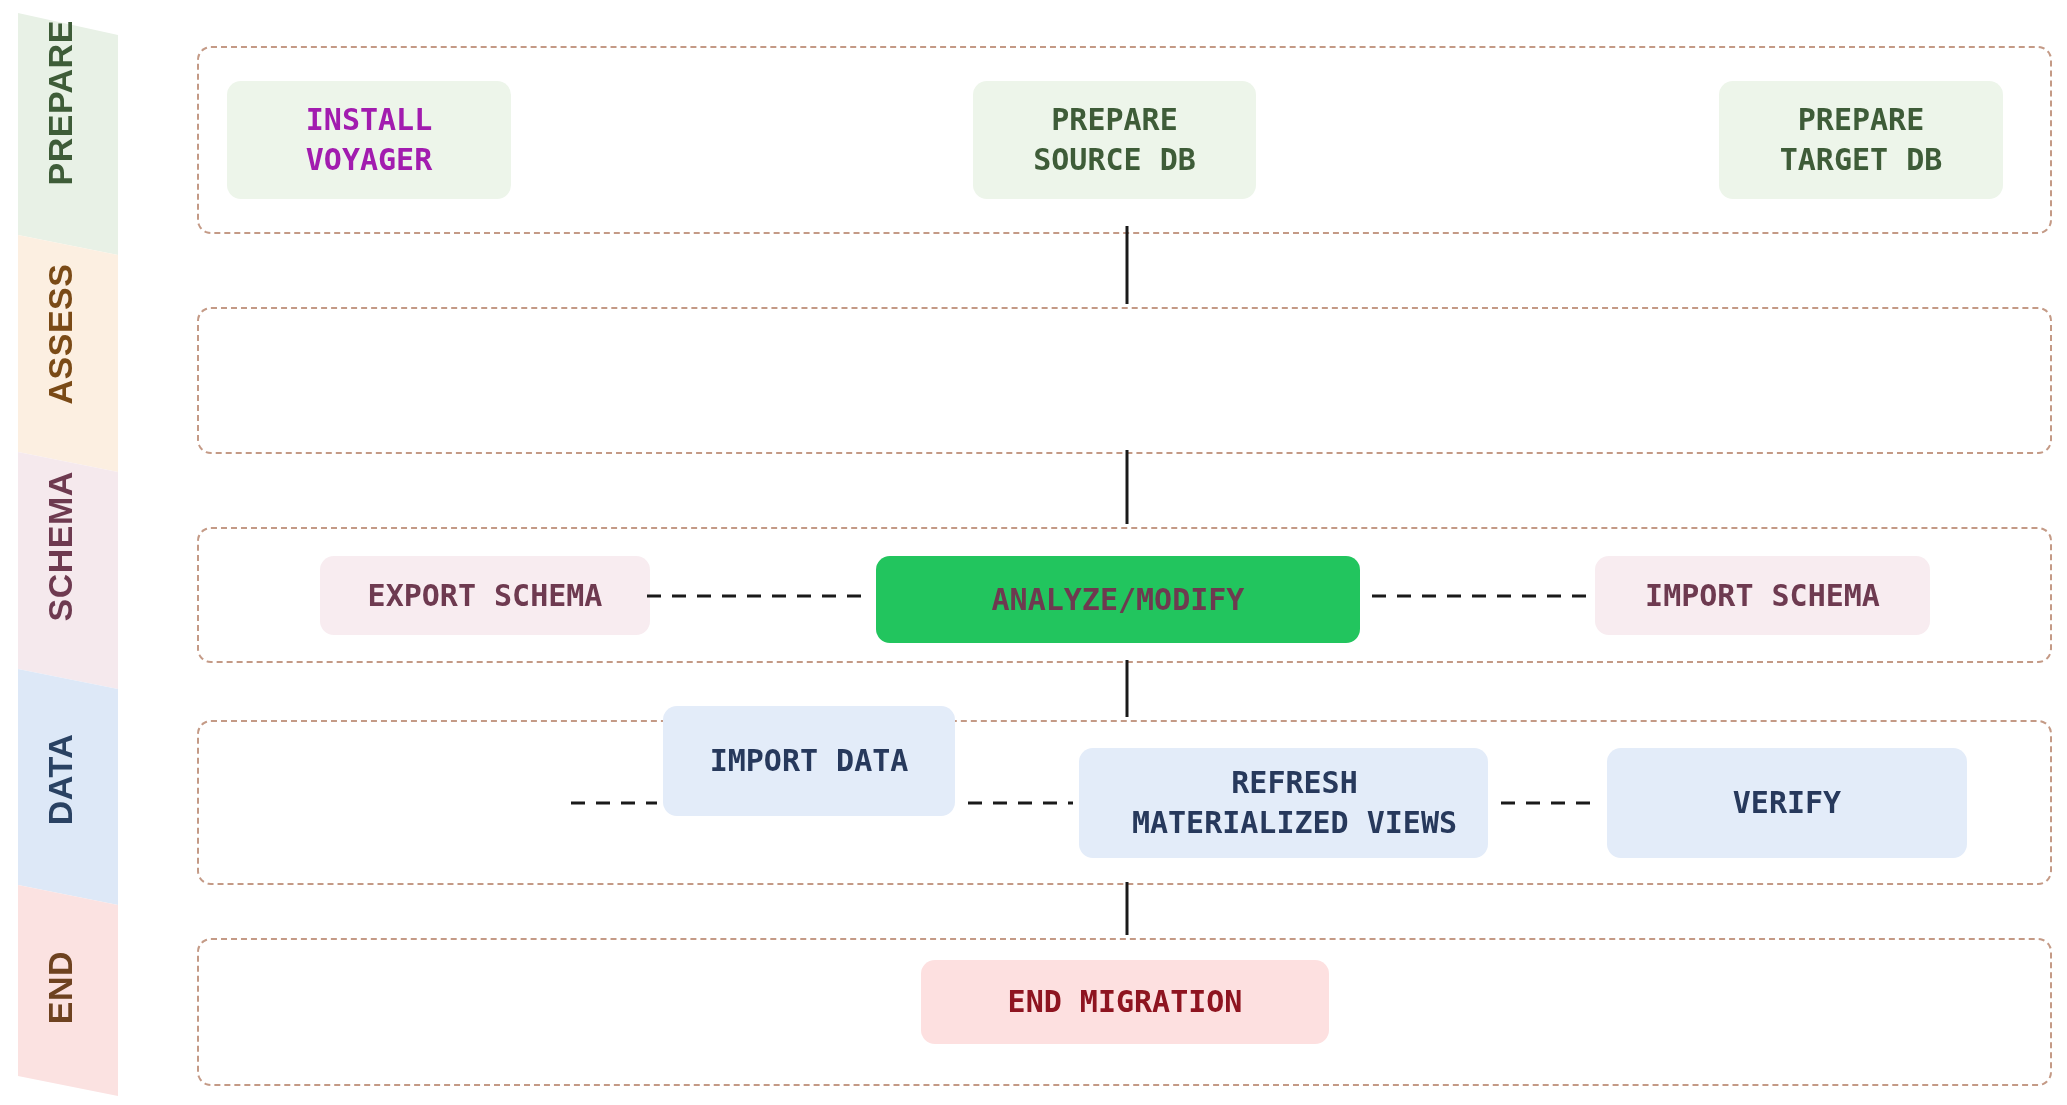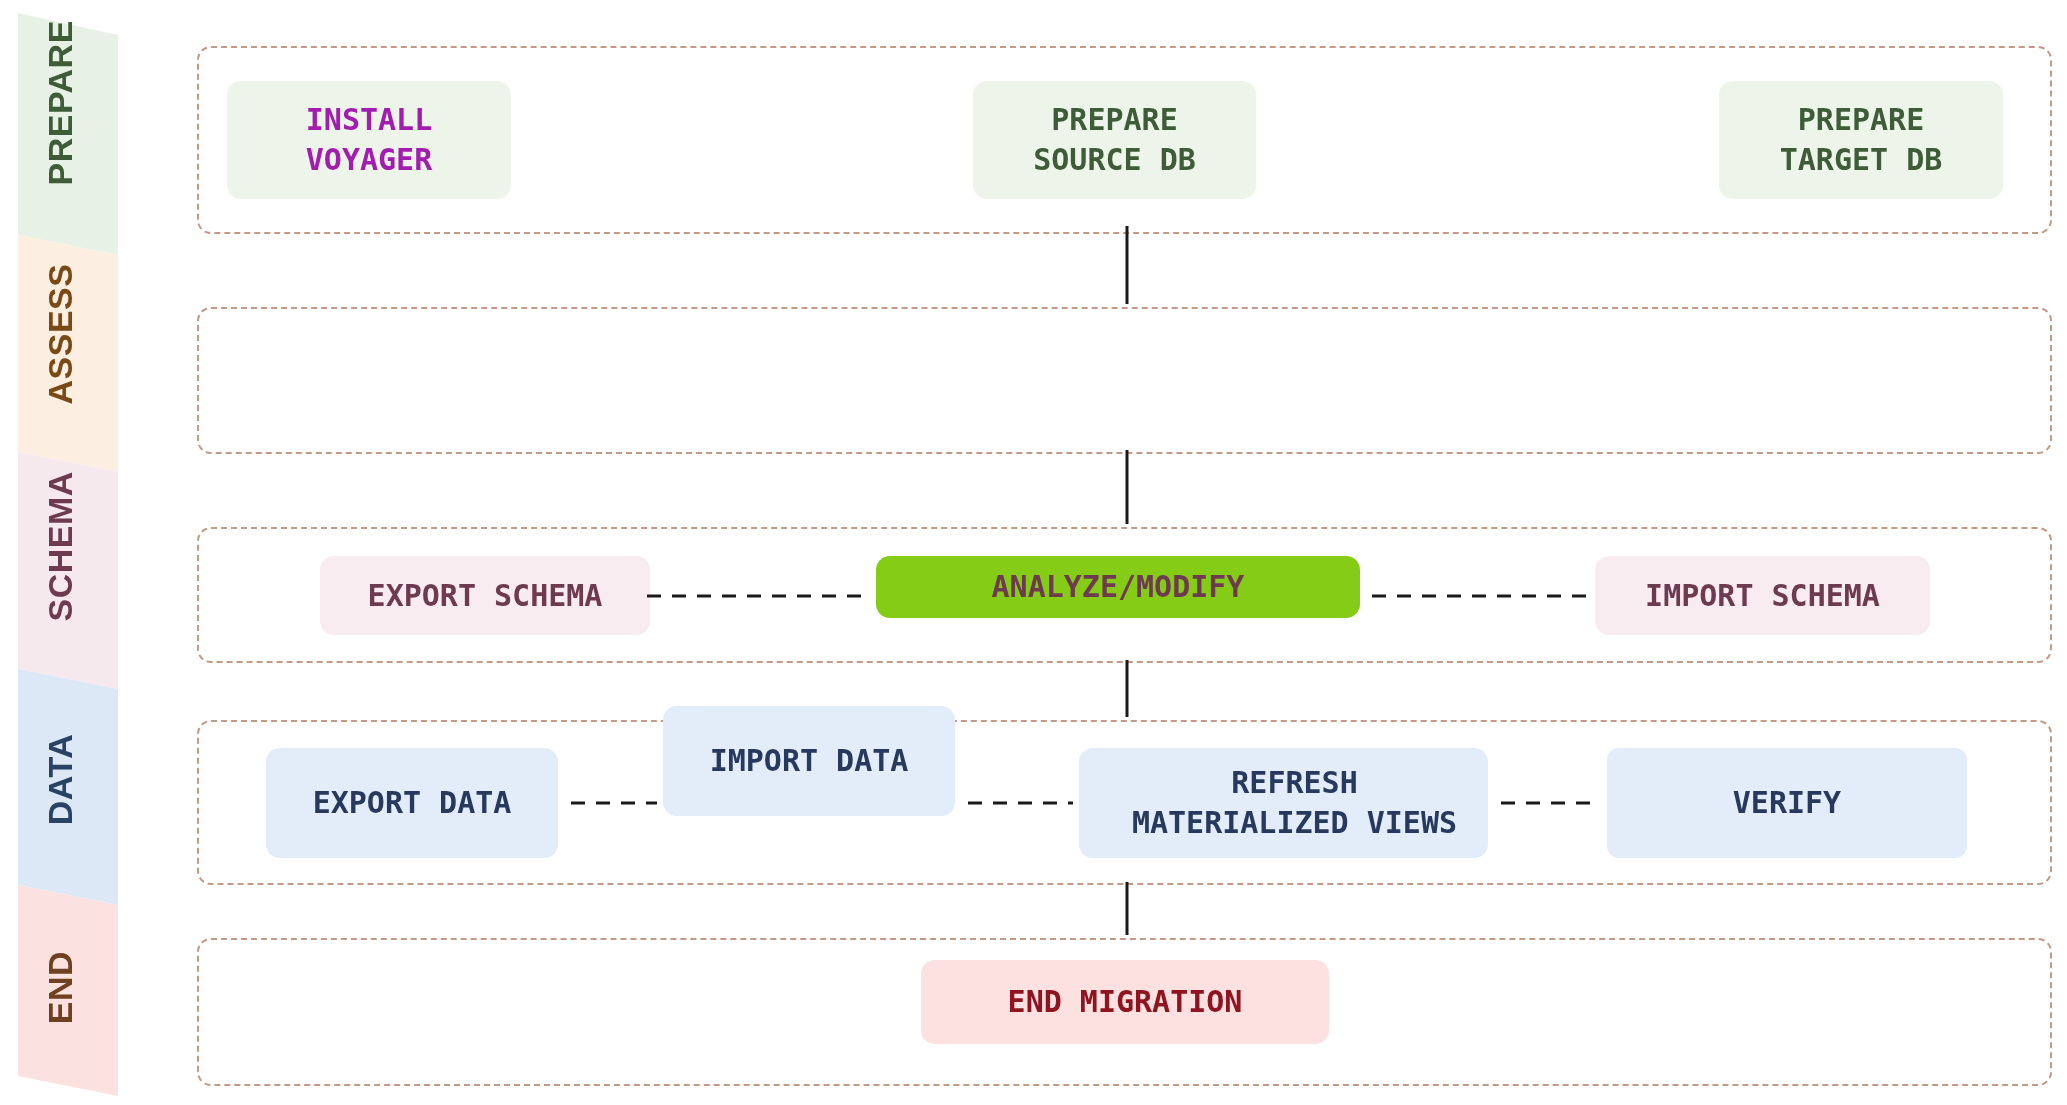--- a/index.html
+++ b/index.html
@@ -108,32 +108,31 @@
 
   <div class="node" style="left:973px; top:81px; width:283px; height:118px; background:#edf5ea; color:#3e5c38;">PREPARE
 SOURCE DB</div>
 
   <div class="node" style="left:1719px; top:81px; width:284px; height:118px; background:#edf5ea; color:#3e5c38;">PREPARE
 TARGET DB</div>
 
 
   <div class="node" style="left:303px; top:556px; width:330px; height:79px; background:#f8ecf0; color:#6e3a50;margin-left:17px;">EXPORT SCHEMA</div>
 
-  <div class="node" style="left:876px; top:556px; width:484px; height:62px; background:#84cc16; color:#6e3a50;">ANALYZE/MODIFY</div>
+  <div class="node" style="left:876px; top:556px; width:484px; height:87px; background:#22c55e; color:#6e3a50;">ANALYZE/MODIFY</div>
 
   <div class="node" style="left:1595px; top:556px; width:335px; height:79px; background:#f8ecf0; color:#6e3a50;">IMPORT SCHEMA</div>
 
-  <div class="node" style="left:266px; top:748px; width:292px; height:110px; background:#e3ecf9; color:#27395c;">EXPORT DATA</div>
 
   <div class="node" style="left:663px; top:706px; width:292px; height:110px; background:#e3ecf9; color:#27395c;">IMPORT DATA</div>
 
   <div class="node" style="left:1079px; top:748px; width:409px; height:110px; background:#e3ecf9; color:#27395c;padding-left:32px;">REFRESH
 MATERIALIZED VIEWS</div>
 
-  <div class="node" style="left:1607px; top:748px; width:360px; height:110px; background:#e3ecf9; color:#27395c;border-radius:12px;">VERIFY</div>
+  <div class="node" style="left:1607px; top:748px; width:360px; height:110px; background:#e3ecf9; color:#27395c;">VERIFY</div>
 
   <div class="node" style="left:921px; top:960px; width:408px; height:84px; background:#fde0e0; color:#8e1420;">END MIGRATION</div>
 
   <svg class="conn" style="left:0; top:0;" width="2067" height="1105" viewBox="0 0 2067 1105" xmlns="http://www.w3.org/2000/svg">
     <defs>
       <marker id="solid-head" markerWidth="10" markerHeight="10" refX="7.6" refY="4" orient="auto" markerUnits="strokeWidth">
         <path d="M0,0 L8,4 L0,8 L2.2,4 Z" fill="#1a1a1a"></path>
       </marker>
       <marker id="dash-head" markerWidth="10" markerHeight="10" refX="7.6" refY="4" orient="auto" markerUnits="strokeWidth">
         <path d="M0,0 L8,4 L0,8 L2.2,4 Z" fill="#1a1a1a"></path>

